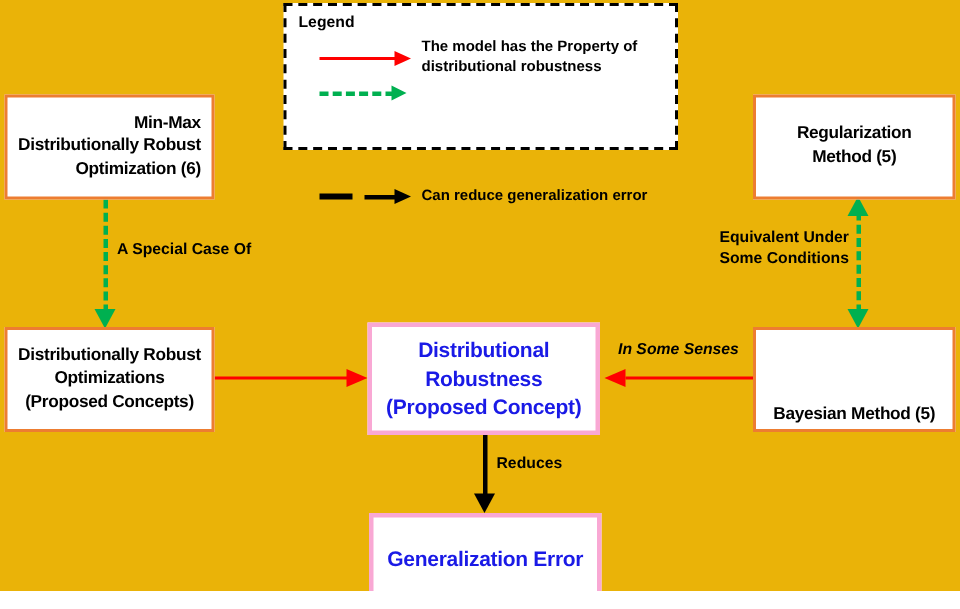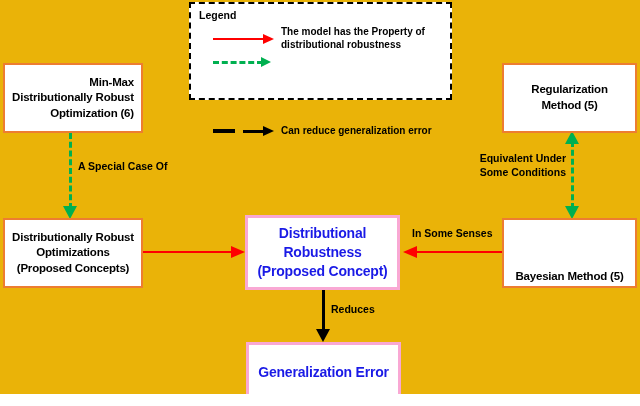--- a/index.html
+++ b/index.html
@@ -267,21 +267,21 @@
   .edge-label {
     position: absolute;
     font-size: 10.5px;
     font-weight: bold;
     color: #000000;
     line-height: 1.3;
     white-space: pre-line;
   }
   #label-special   { left: 78px;  top: 160px; }
   #label-equiv     { left: 466px; top: 152px; text-align: right; width: 100px; }
-  #label-insome    { left: 412px; top: 227px; }
+  #label-insome    { left: 412px; top: 227px; font-style: italic; }
   #label-reduces   { left: 331px; top: 303px; }
 </style>
 </head>
 <body>
 
 <div id="canvas">
 
   <div id="legend">
     <div id="legend-title">Legend</div>
 

